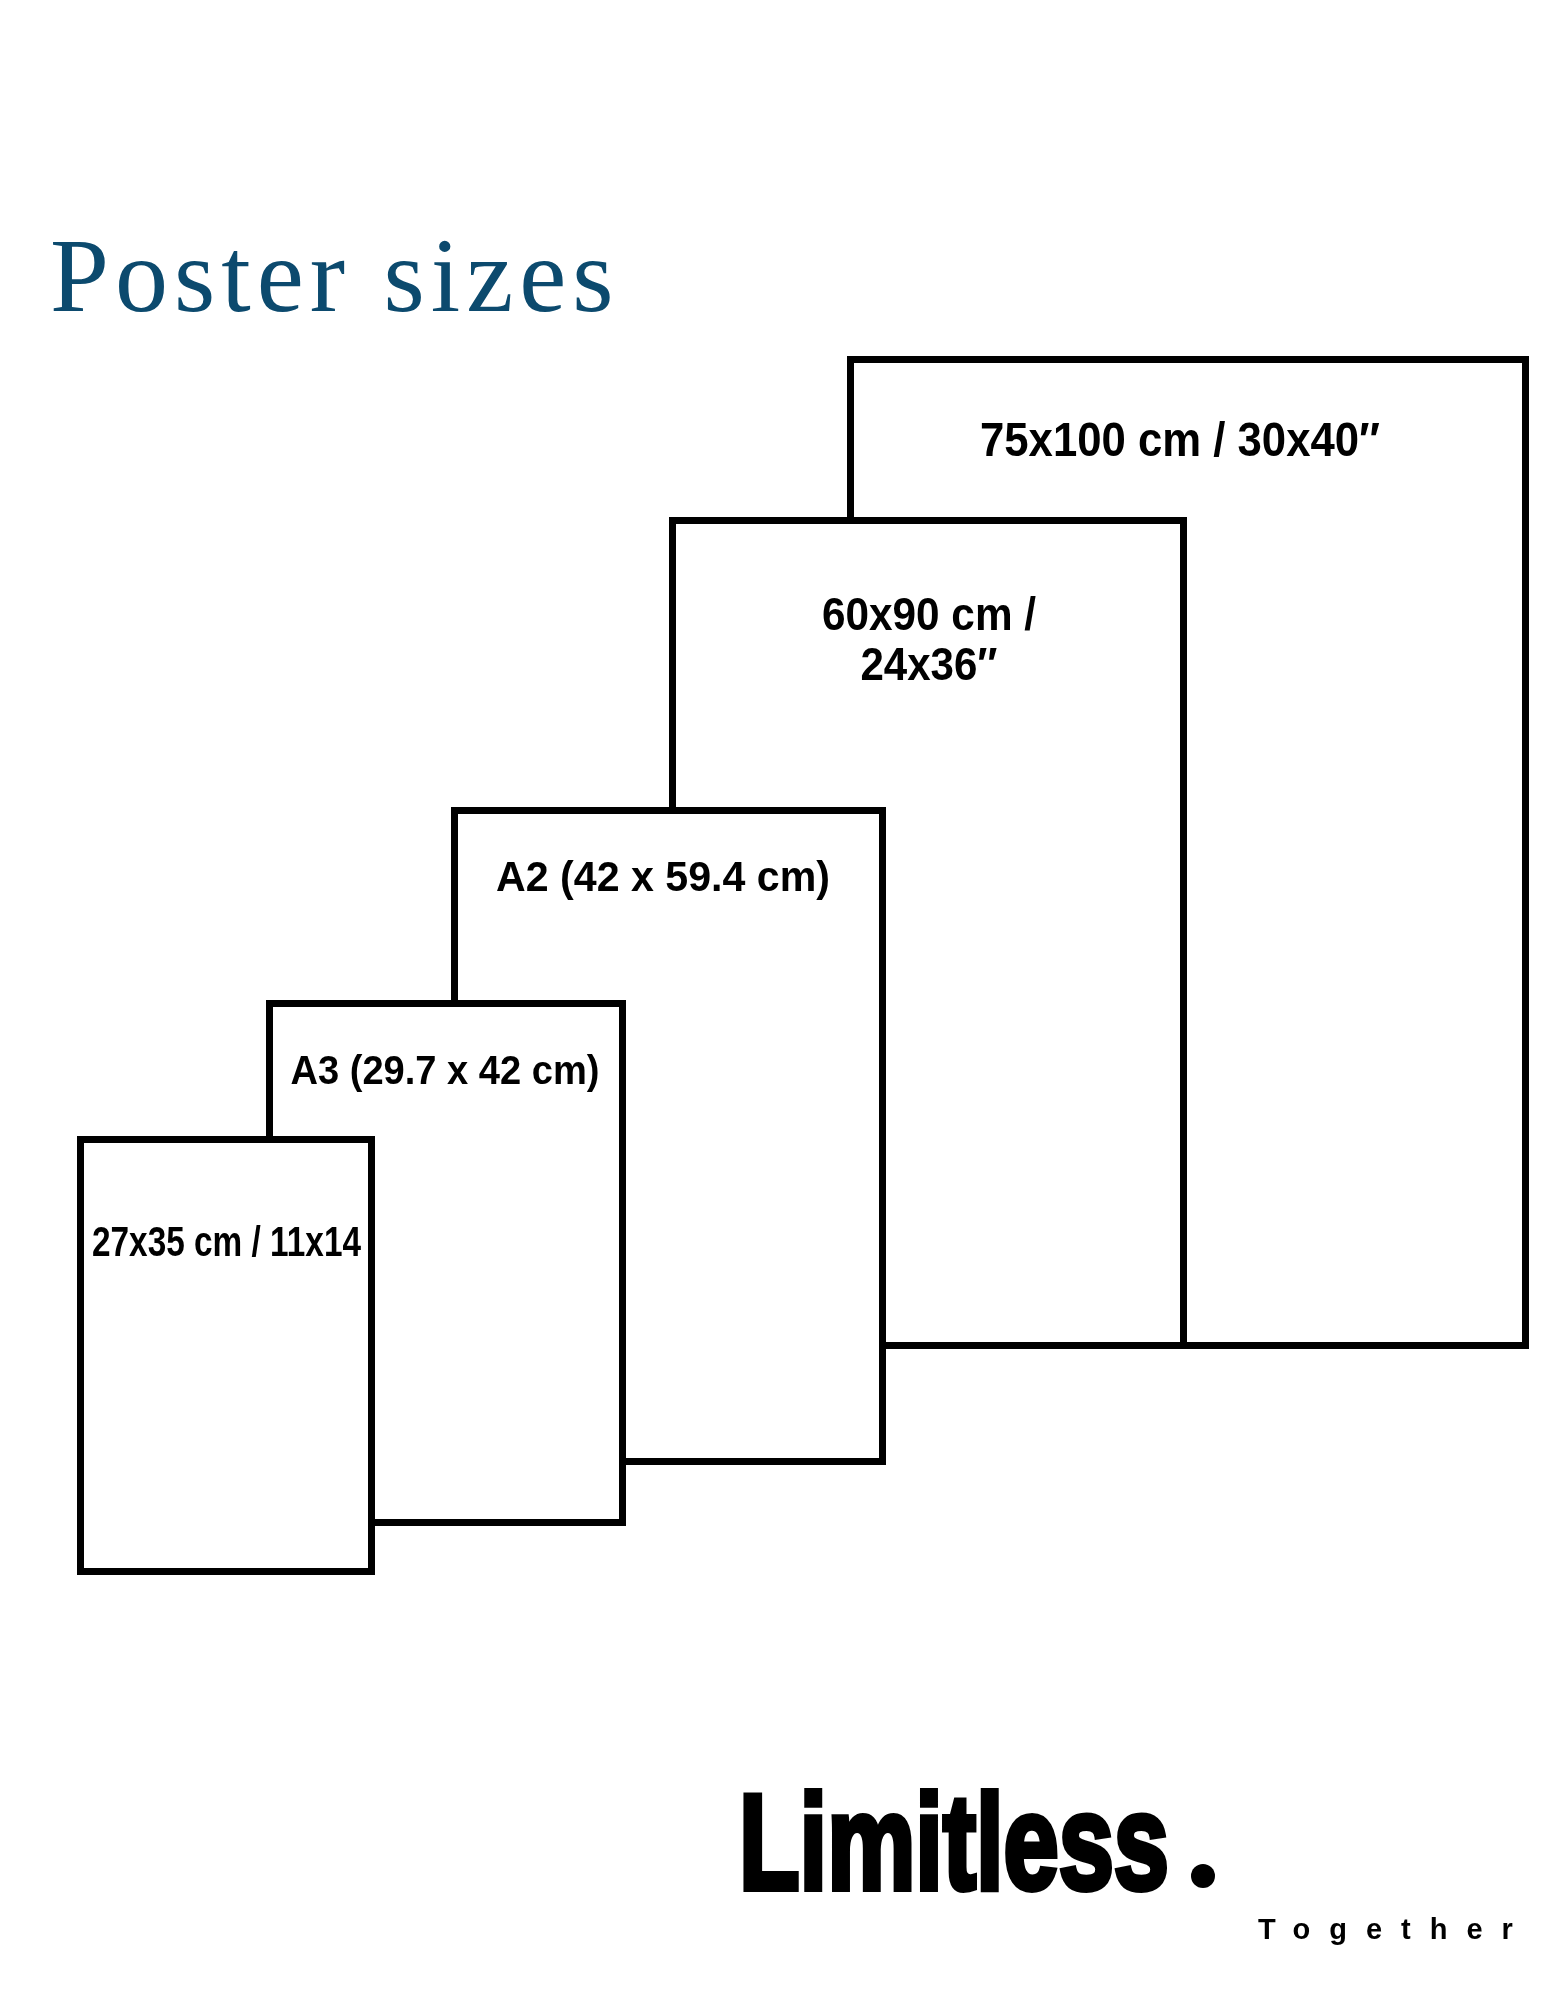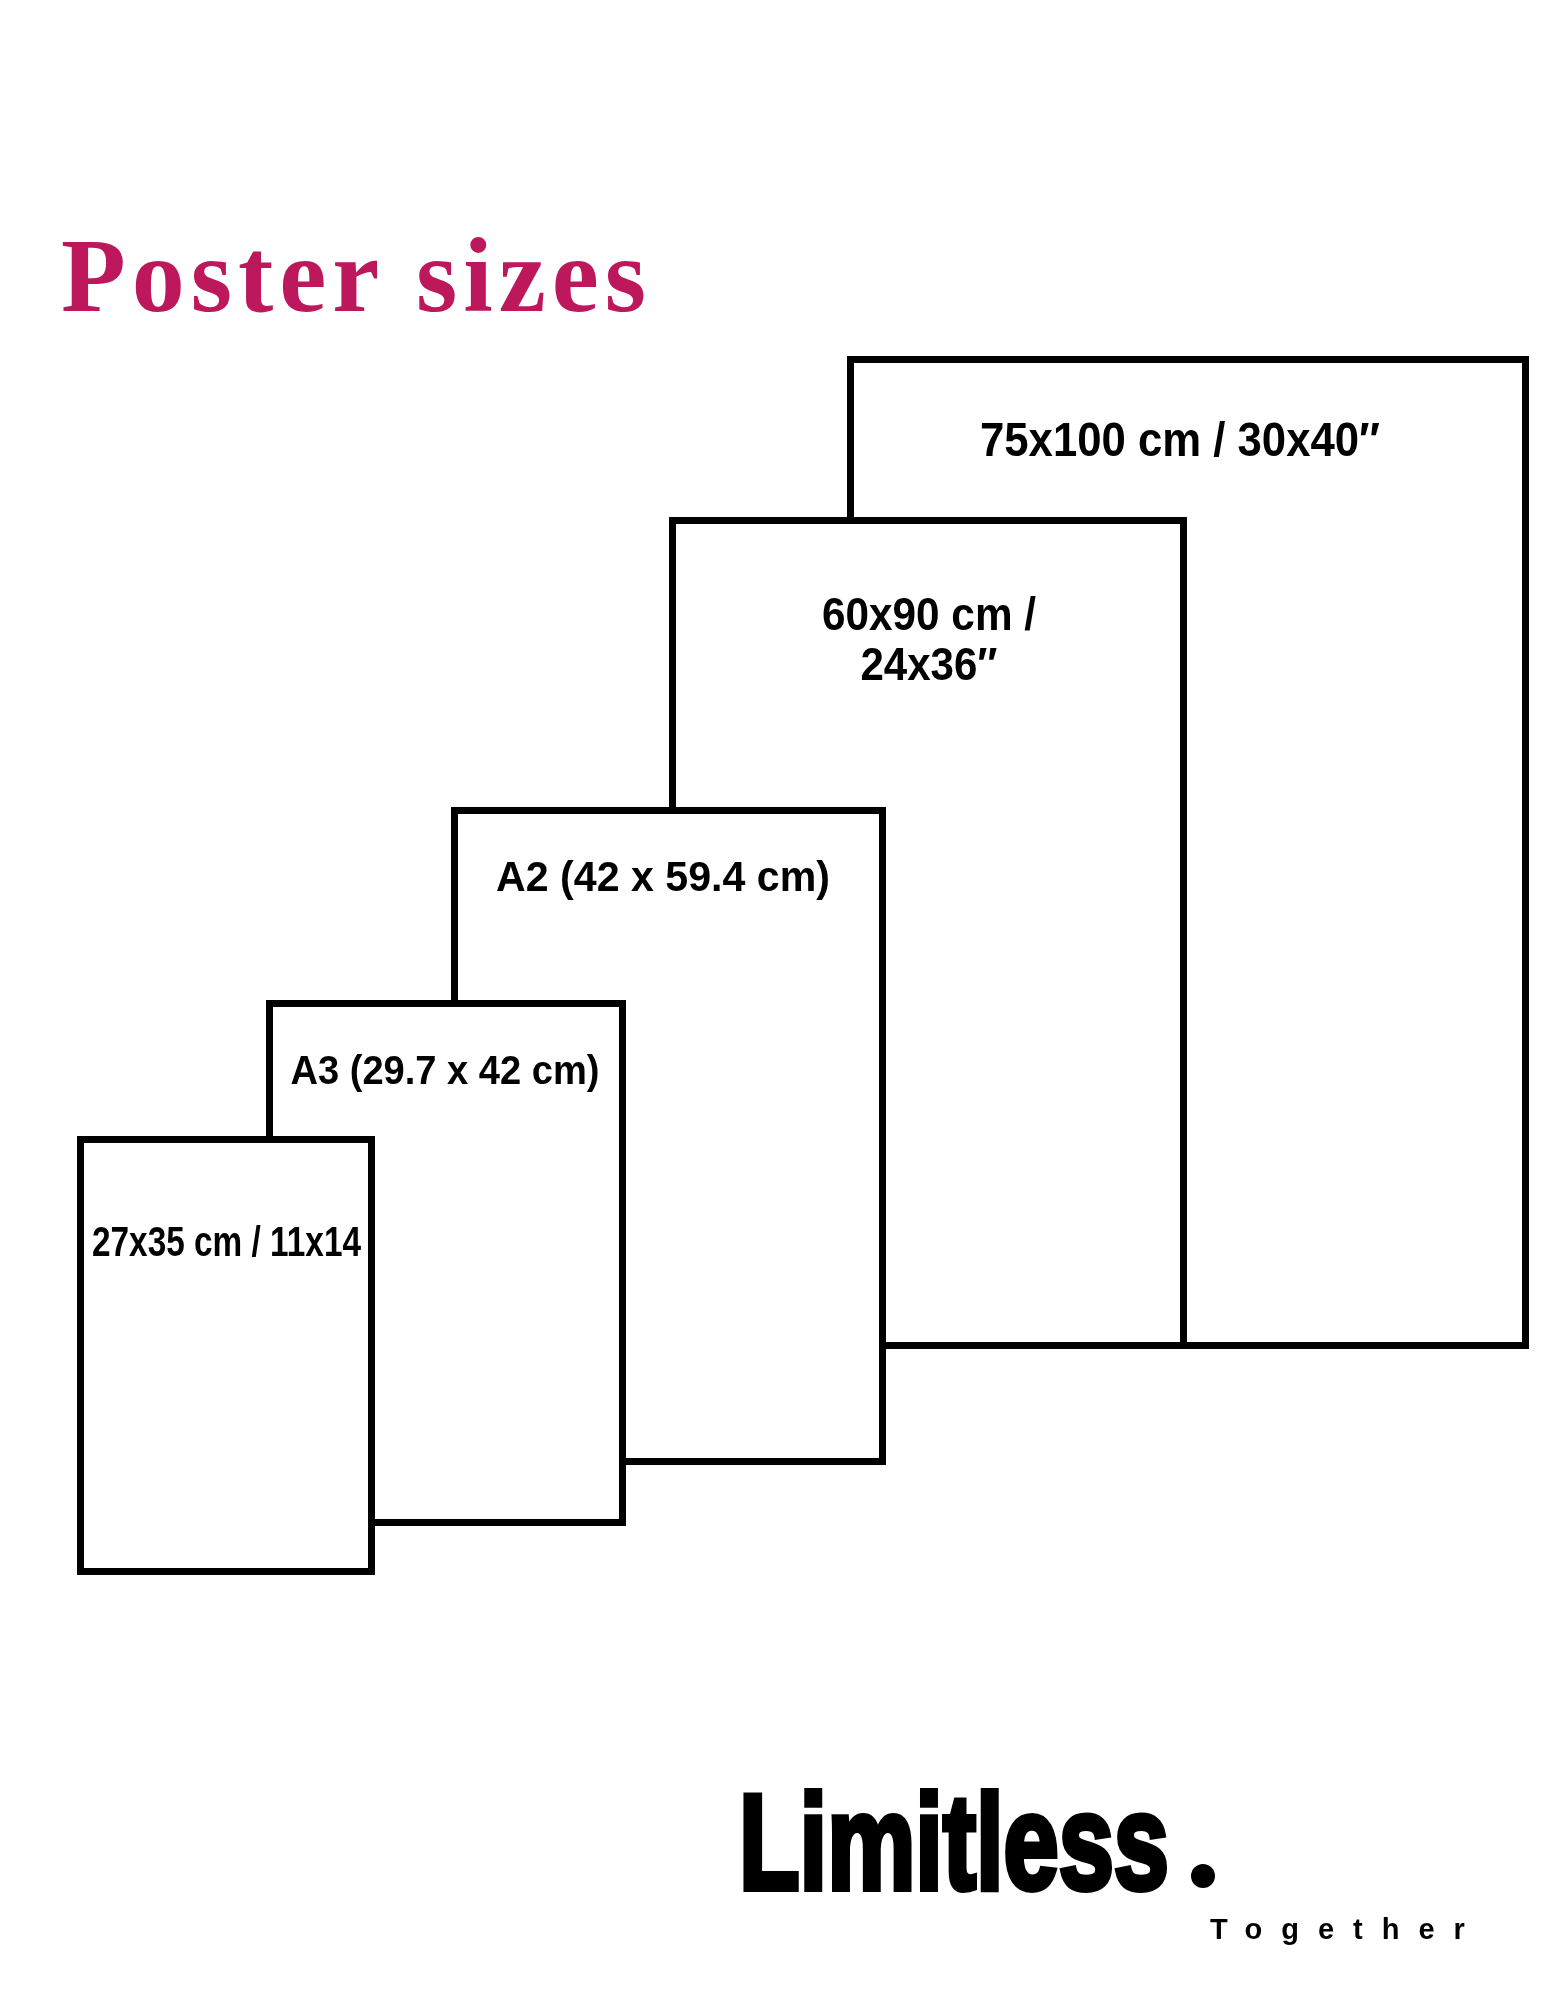--- a/index.html
+++ b/index.html
@@ -3,21 +3,21 @@
 <meta charset="utf-8">
 <style>
   html,body{margin:0;padding:0;}
   body{width:1545px;height:2000px;background:#ffffff;position:relative;overflow:hidden;
        font-family:"Liberation Sans", sans-serif;}
   .box{position:absolute;box-sizing:border-box;border:7px solid #000;background:#fff;}
 </style>
 </head>
 <body>
 
-<div style="position:absolute;left:61px;top:223px;font-family:'Liberation Serif',serif;font-weight:bold;font-size:106px;letter-spacing:6px;color:#be185d;line-height:1;">Poster sizes</div>
+<div style="position:absolute;left:50px;top:223px;font-family:'Liberation Serif',serif;font-weight:normal;font-size:106px;letter-spacing:6px;color:#0c4a6e;line-height:1;">Poster sizes</div>
 
 <div class="box" style="left:847px;top:356px;width:682px;height:993px;"></div>
 
 <div class="box" style="left:669px;top:517px;width:518px;height:832px;"></div>
 
 <div class="box" style="left:451px;top:807px;width:435px;height:658px;"></div>
 
 <div class="box" style="left:266px;top:1000px;width:360px;height:526px;"></div>
 
 <div class="box" style="left:77px;top:1136px;width:298px;height:439px;"></div>
@@ -34,13 +34,13 @@
 
   <text x="290.5" y="1084" font-size="40" textLength="309" lengthAdjust="spacingAndGlyphs">A3 (29.7 x 42 cm)</text>
 
   <text x="92" y="1256" font-size="43" textLength="269" lengthAdjust="spacingAndGlyphs">27x35 cm / 11x14</text>
 
   <text x="739" y="1889" font-size="136" textLength="430" lengthAdjust="spacingAndGlyphs" stroke="#000" stroke-width="6">Limitless</text>
 </svg>
 
 <div style="position:absolute;left:1191px;top:1864px;width:24px;height:24px;border-radius:50%;background:#000;"></div>
 
-<div style="position:absolute;left:1210px;top:1915px;font-size:29px;font-weight:bold;letter-spacing:19px;color:#000;line-height:1;">Together</div>
+<div style="position:absolute;left:1258px;top:1915px;font-size:29px;font-weight:bold;letter-spacing:19px;color:#000;line-height:1;">Together</div>
 
 </body></html>

